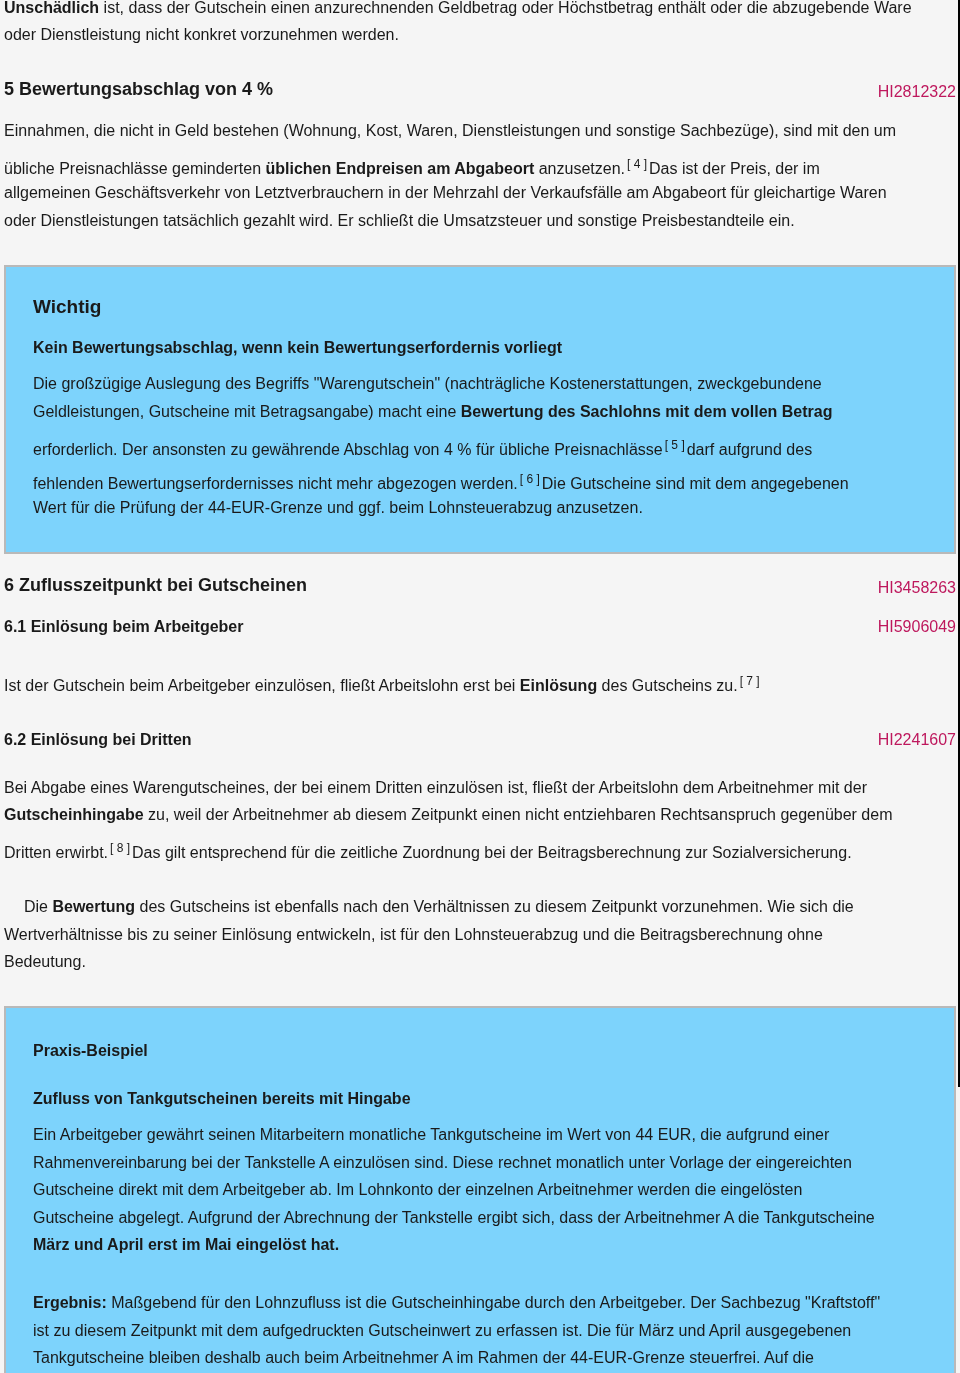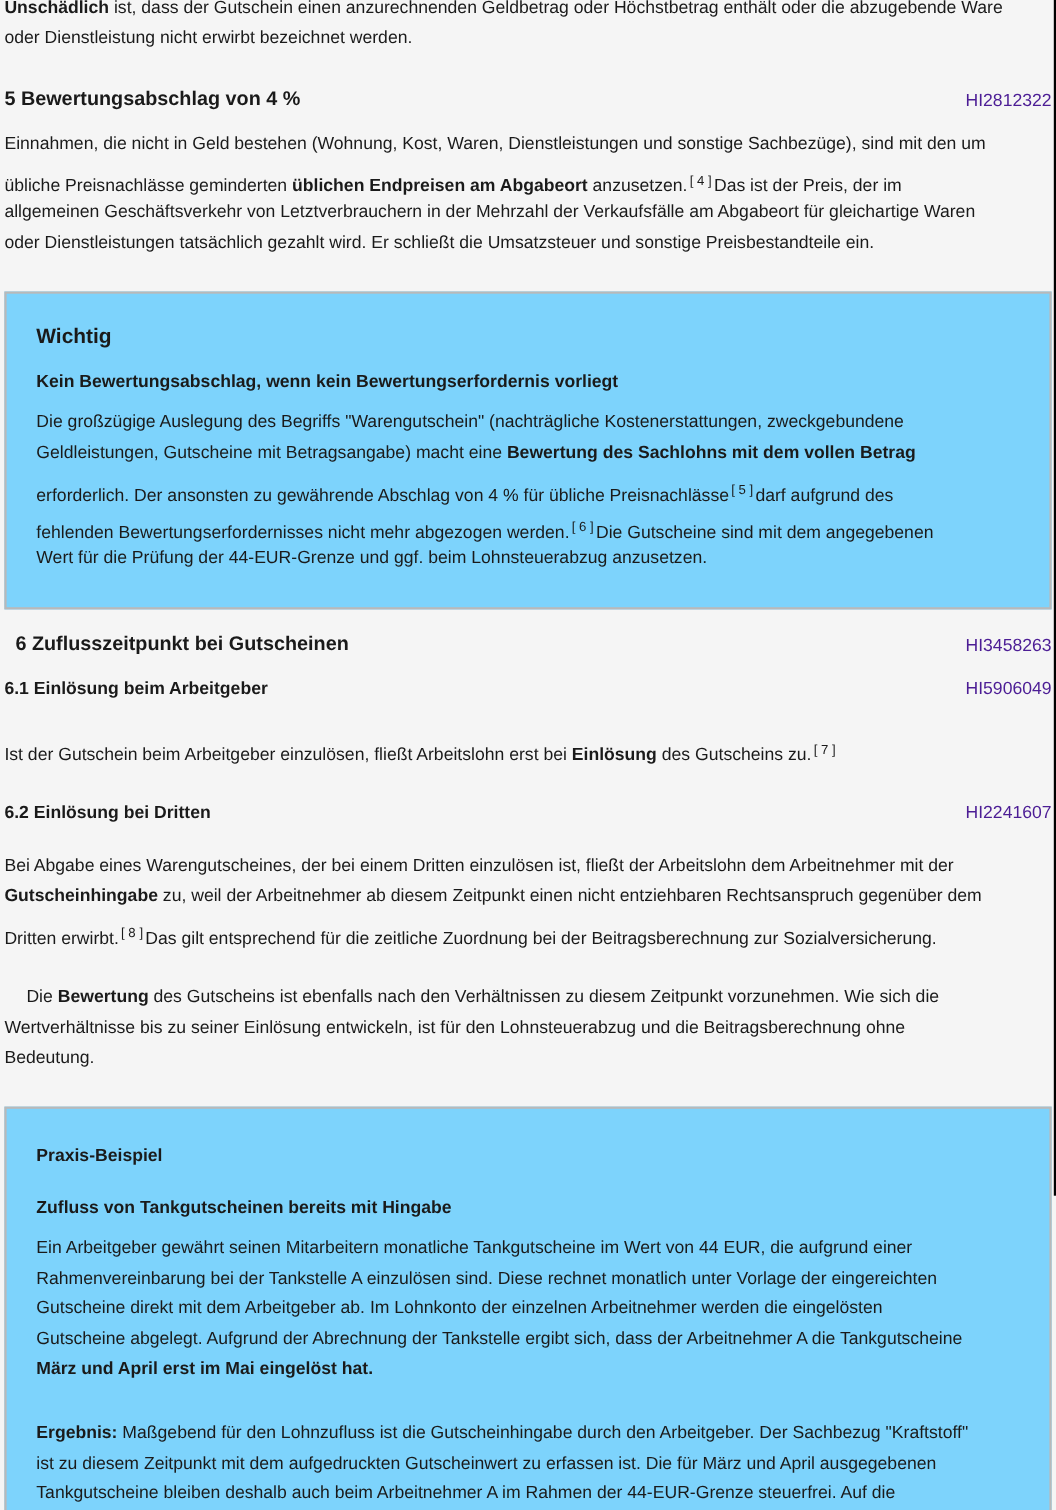--- a/index.html
+++ b/index.html
@@ -8,39 +8,39 @@
     background: #f5f5f5;
     font-family: "Liberation Sans", sans-serif;
     color: #1a1a1a;
     position: relative;
   }
   .page { position: absolute; left: 0; top: 0; width: 958px; height: 1087px; border-right: 2px solid #000000; }
   .abs { position: absolute; }
   .p { font-size: 16px; line-height: 27.5px; margin: 0; }
   .h2 { font-size: 18px; font-weight: bold; }
   .h3 { font-size: 16px; font-weight: bold; }
-  .hid { font-size: 16px; color: #4c1d95; right: 2px; }
+  .hid { font-size: 16px; color: #be185d; right: 2px; }
   .sup { font-size: 12px; vertical-align: 6px; margin: 0 2px 0 2px; }
   b { font-weight: bold; }
   .box {
     position: absolute; left: 4px; width: 952px;
     background: #7dd3fc;
     border: 2px solid #b9b9b9;
     box-sizing: border-box;
   }
   .box-inner { position: absolute; left: 27px; right: 20px; }
   .box-title { font-size: 19px; font-weight: bold; }
 </style>
 </head>
 <body>
 
 <div class="page">
 
   <p class="p abs" style="left:4px; top:-6px; white-space:nowrap;"><b>Unschädlich</b><span> ist, dass der Gutschein einen anzurechnenden Geldbetrag oder Höchstbetrag enthält oder die abzugebende Ware</span></p>
-  <p class="p abs" style="left:4px; top:21px;">oder Dienstleistung nicht erwirbt bezeichnet werden.</p>
+  <p class="p abs" style="left:4px; top:21px;">oder Dienstleistung nicht konkret vorzunehmen werden.</p>
 
   <div class="abs h2" style="left:4px; top:79px;">5 Bewertungsabschlag von 4 %</div>
   <div class="abs hid" style="top:83px;">HI2812322</div>
 
   <p class="p abs" style="left:4px; top:117px; white-space:nowrap;">Einnahmen, die nicht in Geld bestehen (Wohnung, Kost, Waren, Dienstleistungen und sonstige Sachbezüge), sind mit den um</p>
   <p class="p abs" style="left:4px; top:151px; white-space:nowrap;"><span>übliche Preisnachlässe geminderten </span><b>üblichen Endpreisen am Abgabeort</b><span> anzusetzen.</span><span class="sup">[ 4 ]</span><span>Das ist der Preis, der im</span></p>
   <p class="p abs" style="left:4px; top:207px; white-space:nowrap;">oder Dienstleistungen tatsächlich gezahlt wird. Er schließt die Umsatzsteuer und sonstige Preisbestandteile ein.</p>
   <p class="p abs" style="left:4px; top:179px; white-space:nowrap;">allgemeinen Geschäftsverkehr von Letztverbrauchern in der Mehrzahl der Verkaufsfälle am Abgabeort für gleichartige Waren</p>
 
   <div class="box" style="top:265px; height:289px;">
@@ -48,21 +48,21 @@
       <div class="abs box-title" style="left:0; top:29px;">Wichtig</div>
       <div class="abs h3" style="left:0; top:72px; white-space:nowrap;">Kein Bewertungsabschlag, wenn kein Bewertungserfordernis vorliegt</div>
       <p class="p abs" style="left:0; top:103px; white-space:nowrap;">Die großzügige Auslegung des Begriffs "Warengutschein" (nachträgliche Kostenerstattungen, zweckgebundene</p>
       <p class="p abs" style="left:0; top:131px; white-space:nowrap;"><span>Geldleistungen, Gutscheine mit Betragsangabe) macht eine </span><b>Bewertung des Sachlohns mit dem vollen Betrag</b></p>
       <p class="p abs" style="left:0; top:165px; white-space:nowrap;"><span>erforderlich. Der ansonsten zu gewährende Abschlag von 4 % für übliche Preisnachlässe</span><span class="sup">[ 5 ]</span><span>darf aufgrund des</span></p>
       <p class="p abs" style="left:0; top:199px; white-space:nowrap;"><span>fehlenden Bewertungserfordernisses nicht mehr abgezogen werden.</span><span class="sup">[ 6 ]</span><span>Die Gutscheine sind mit dem angegebenen</span></p>
       <p class="p abs" style="left:0; top:227px; white-space:nowrap;">Wert für die Prüfung der 44-EUR-Grenze und ggf. beim Lohnsteuerabzug anzusetzen.</p>
     </div>
   </div>
 
-  <div class="abs h2" style="left:14px; top:575px;">6 Zuflusszeitpunkt bei Gutscheinen</div>
+  <div class="abs h2" style="left:4px; top:575px;">6 Zuflusszeitpunkt bei Gutscheinen</div>
   <div class="abs hid" style="top:579px;">HI3458263</div>
 
   <div class="abs h3" style="left:4px; top:618px;">6.1 Einlösung beim Arbeitgeber</div>
   <div class="abs hid" style="top:618px;">HI5906049</div>
 
   <p class="p abs" style="left:4px; top:668px; white-space:nowrap;"><span>Ist der Gutschein beim Arbeitgeber einzulösen, fließt Arbeitslohn erst bei </span><b>Einlösung</b><span> des Gutscheins zu.</span><span class="sup">[ 7 ]</span></p>
 
   <div class="abs h3" style="left:4px; top:731px;">6.2 Einlösung bei Dritten</div>
   <div class="abs hid" style="top:731px;">HI2241607</div>
 

